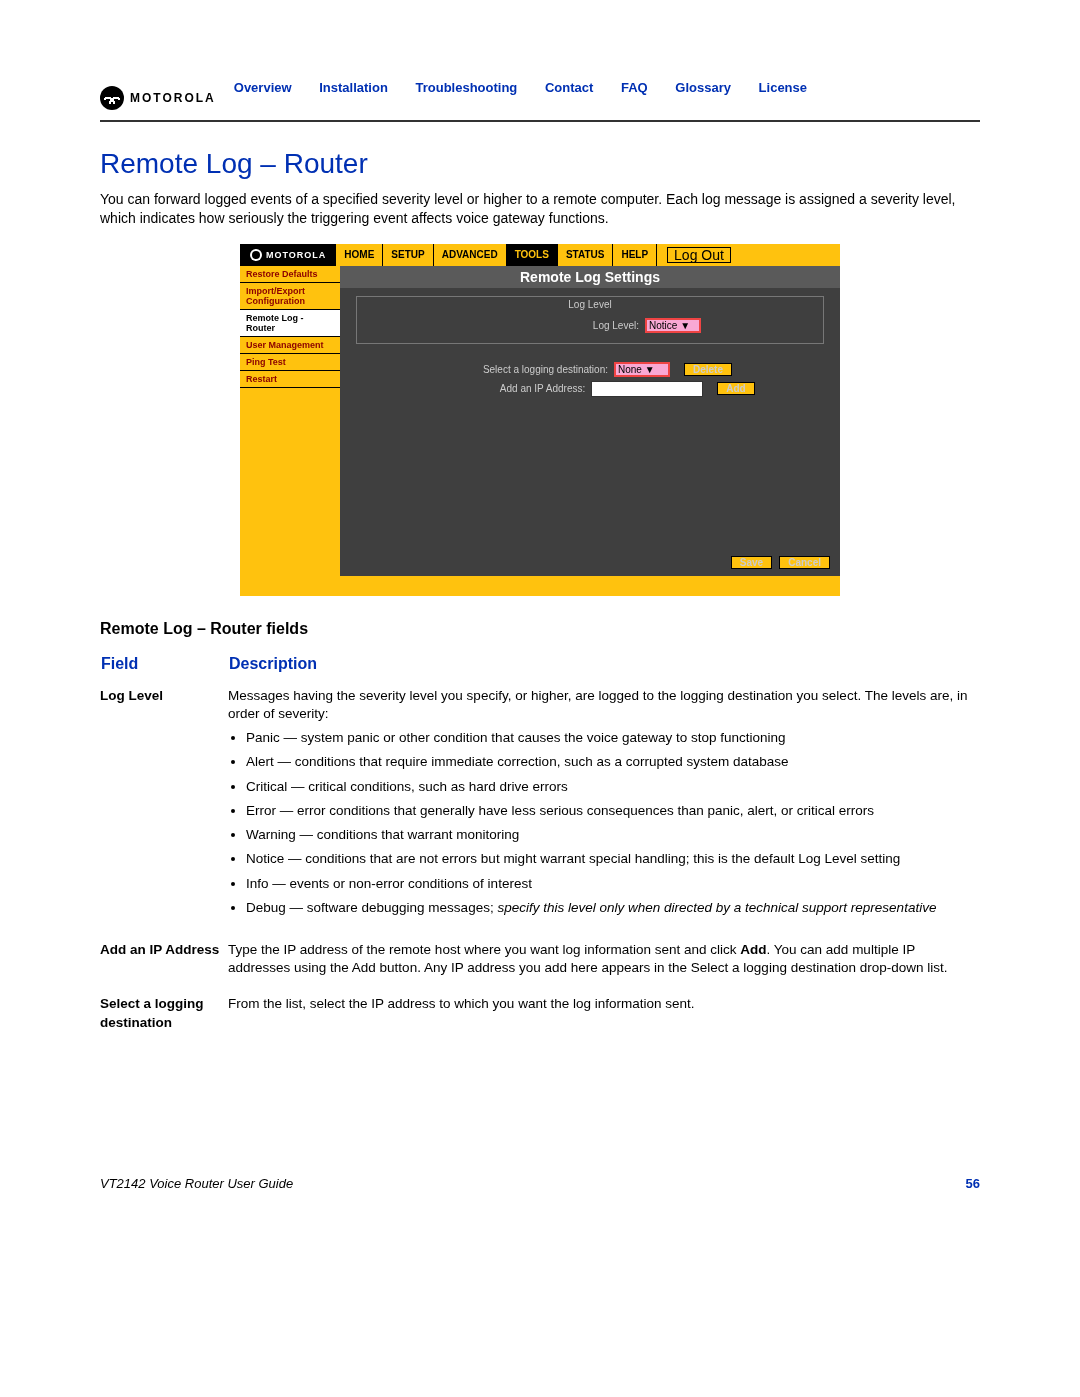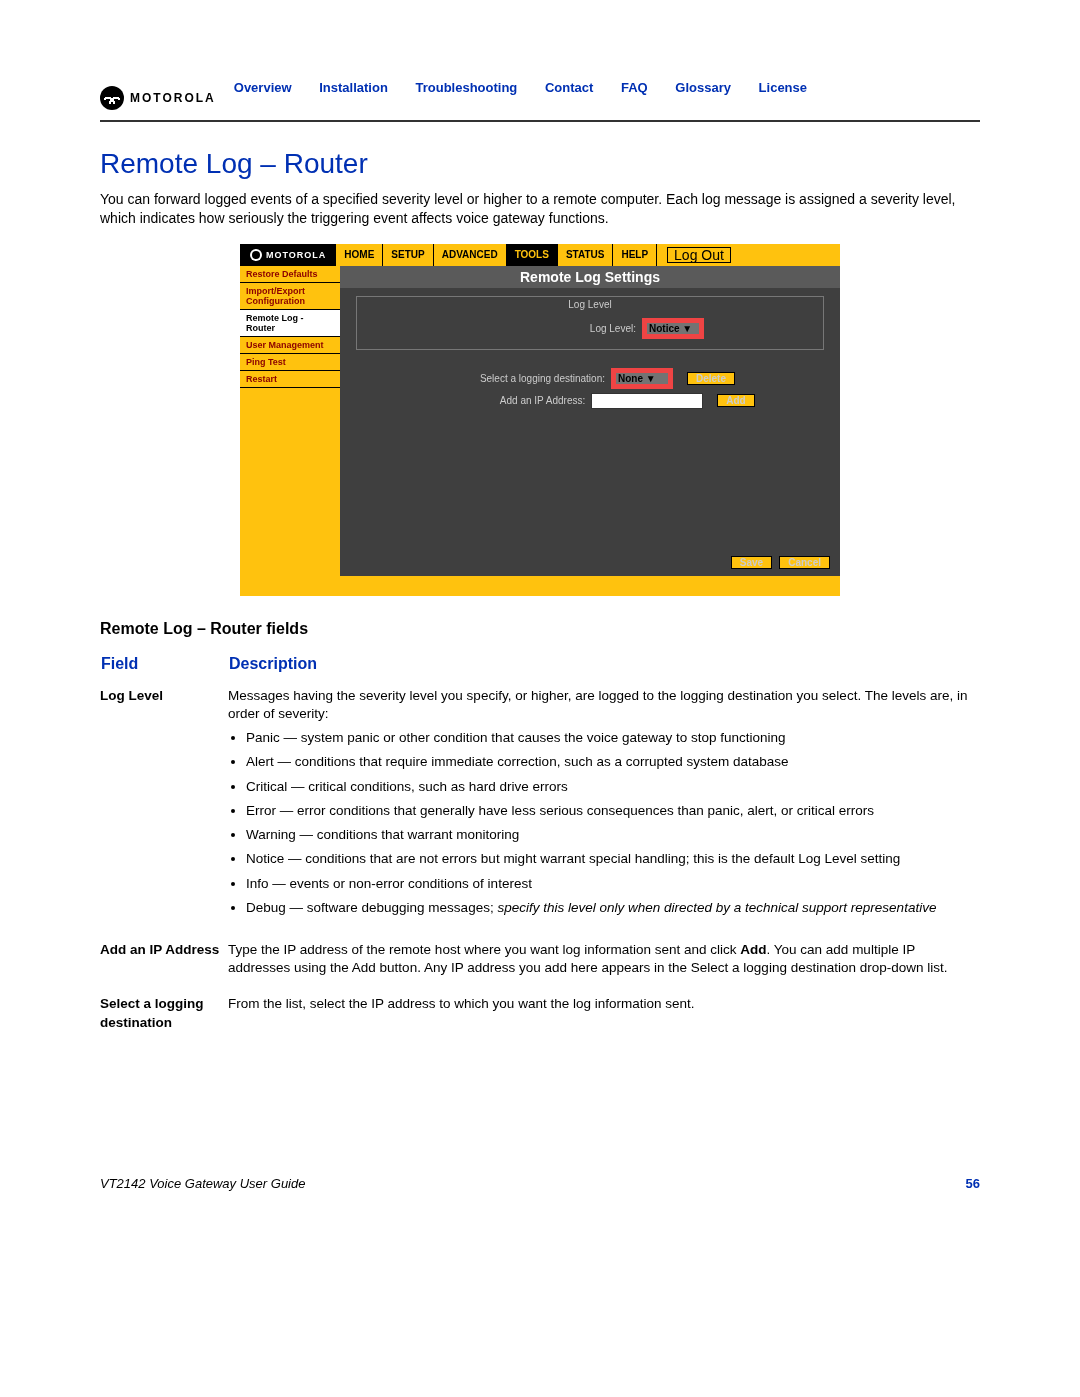--- a/index.html
+++ b/index.html
@@ -138,21 +138,21 @@
     font-weight: bold;
     color: #8B0000;
   }
   .ss-side-item.active { background:#fff; color:#000;}
   .ss-main { flex:1; color:#ccc; position: relative; }
   .ss-h { background:#5a5a5a; color:#fff; font-weight:bold; text-align:center; padding:3px 0; font-size:14px; margin-bottom:8px;}
   .ss-panel { border:1px solid #777; margin: 0 16px 10px 16px; padding-bottom:8px;}
   .ss-panel-label { text-align:center; font-size:10px; color:#ccc; padding: 2px 0 6px 0;}
   .ss-row { display:flex; align-items:center; justify-content:center; padding:2px 0; font-size:10px; color:#ccc;}
   .ss-row label { text-align:right; width: 160px; padding-right:6px;}
-  .ss-sel { background:#737373; color:#000; border:5px solid #ef4444; font-size:10px; padding:0 2px; min-width:48px;font-weight:bold;}
+  .ss-sel { background:#f9a8d4; color:#000; border:2px solid #ef4444; font-size:10px; padding:0 2px; min-width:48px;}
   .ss-inp { background:#fff; border:1px solid #333; width:110px; height:14px;}
   .ss-btn { background:#FFC20E; border:1px solid #000; font-weight:bold; font-size:10px; padding:0 8px; margin-left:14px;}
   .ss-foot { position:absolute; right:10px; bottom:8px;}
   .ss-foot .ss-btn { margin-left:4px;}
   .ss-bottombar { background:#FFC20E; height:20px;}
   h3.fields-title { font-size: 16px; font-weight:bold; margin: 20px 0 16px 0;}
   table.fields { width:100%; border-collapse: collapse; font-size:13.5px; }
   table.fields th { text-align:left; color:#0030B3; font-size:16px; font-weight:bold; padding-bottom:10px;}
   table.fields td { vertical-align: top; padding: 4px 8px 14px 0; line-height:1.35;}
   table.fields td.f-label { font-weight:bold; width:120px;}
@@ -271,16 +271,16 @@
       <td><span>Type the IP address of the remote host where you want log information sent and click </span><b>Add</b><span>. You can add multiple IP addresses using the Add button. Any IP address you add here appears in the Select a logging destination drop-down list.</span></td>
     </tr>
     <tr>
       <td class="f-label">Select a logging destination</td>
       <td>From the list, select the IP address to which you want the log information sent.</td>
     </tr>
   </tbody>
     </table>
 
   <div class="footer">
-    <span>VT2142 Voice Gateway User Guide</span>
+    <span>VT2142 Voice Router User Guide</span>
     <span class="pnum">56</span>
   </div>
 </div>
 
 </body></html>

